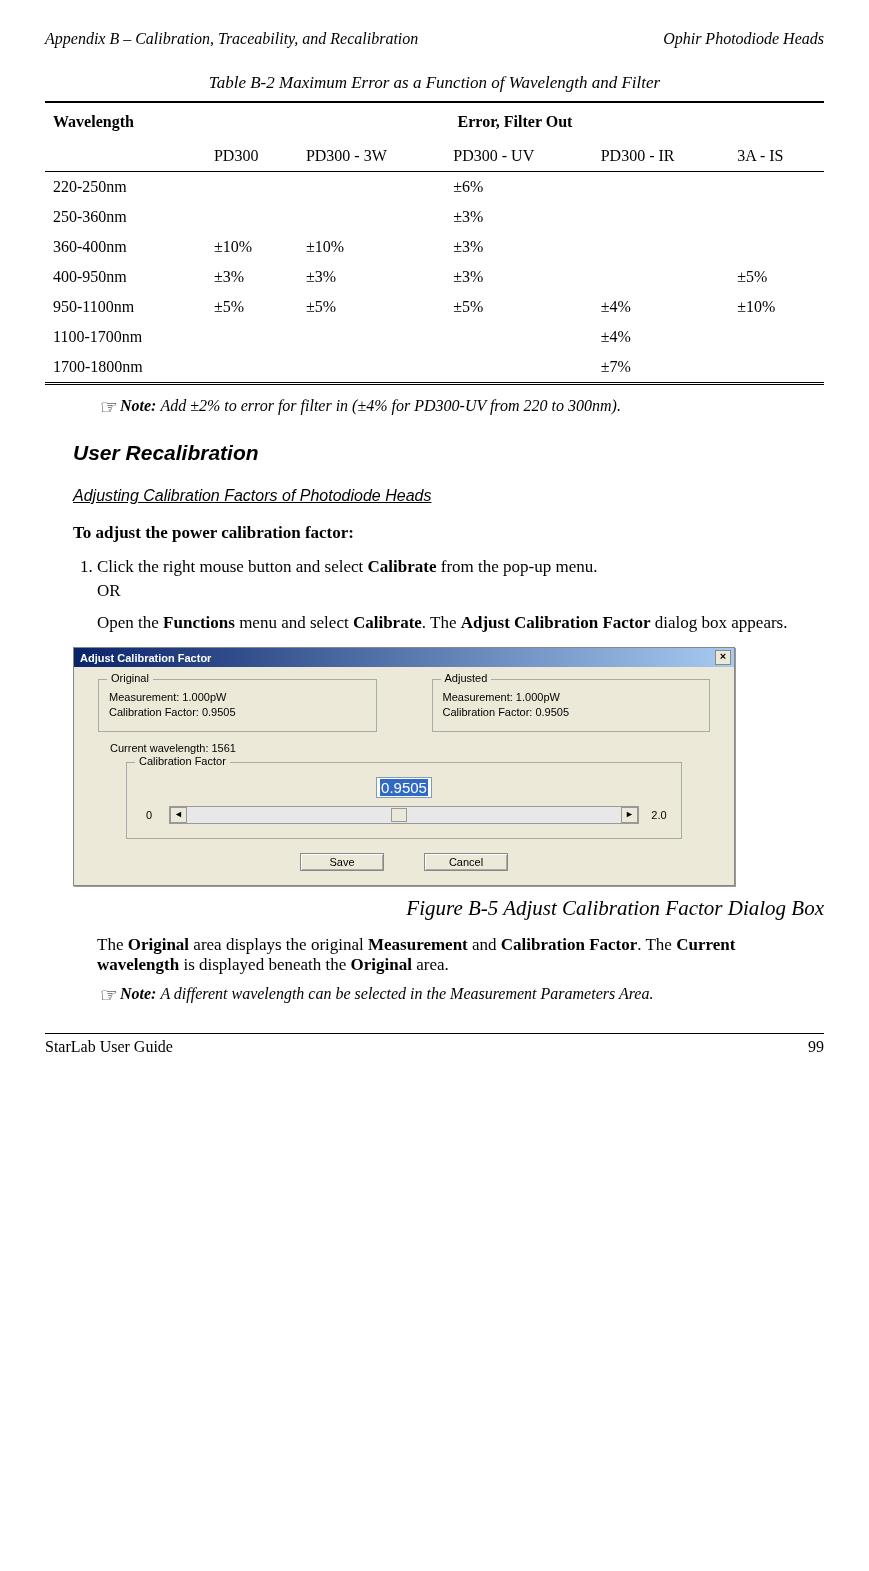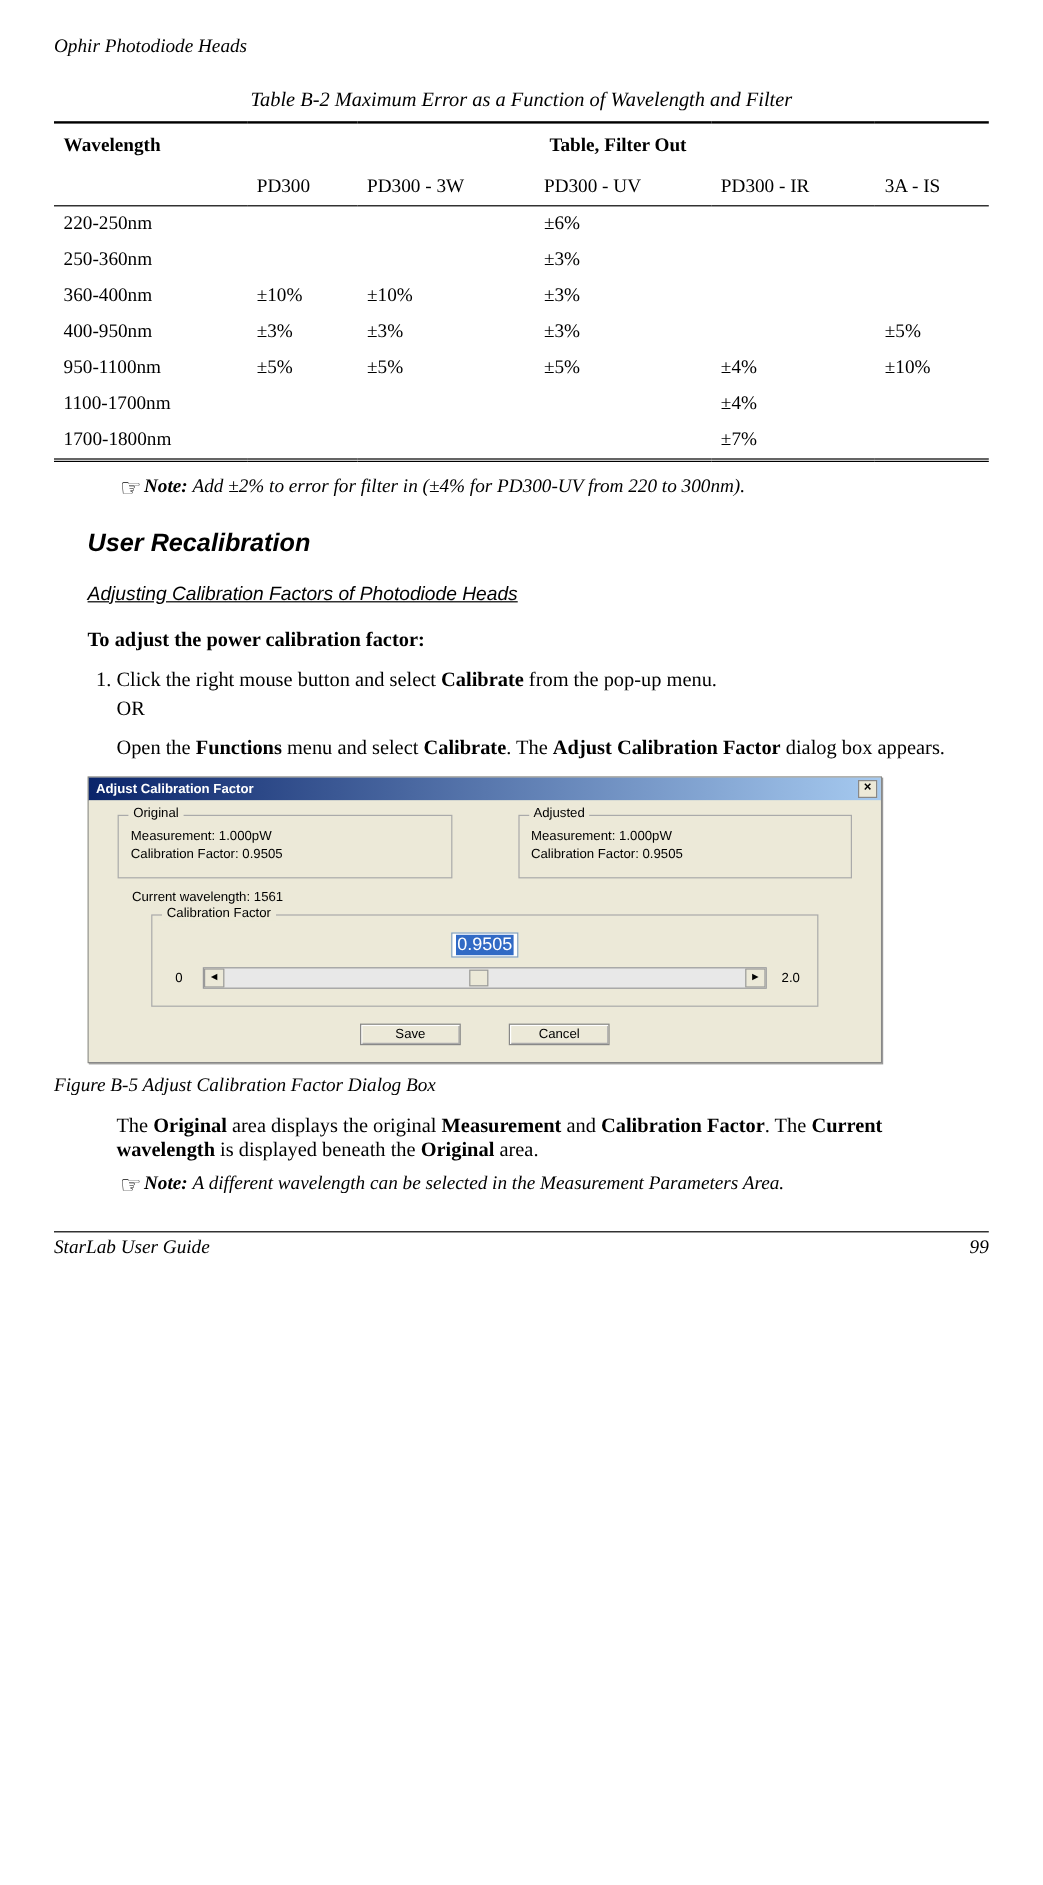--- a/index.html
+++ b/index.html
@@ -247,56 +247,56 @@
     .btn-row .btn {
       width: 82px;
       padding: 2px 0;
       text-align: center;
       border: 1px solid #888;
       background: #ece9d8;
       font-size: 11px;
       box-shadow: 1px 1px 0 #fff inset, -1px -1px 0 #aaa inset;
     }
     .figure-caption {
-      text-align: left;
-      font-style: italic;
-      font-size: 16px;
+      text-align: right;
+      font-style: italic;
+      font-size: 21px;
       margin: 10px 0 14px 0;
     }
     .para {
       margin: 8px 0 8px 52px;
       font-size: 17px;
       padding-right: 10px;
     }
     .footer-line {
       border-top: 1px solid #000;
       margin-top: 28px;
       padding-top: 4px;
       display: flex;
       justify-content: space-between;
-      font-style: italic;
       font-size: 16px;
     }
   </style>
 </head>
 <body>
 
 <div class="page">
 
   <div class="header-row">
+    <span>Appendix B – Calibration, Traceability, and Recalibration</span>
     <span>Ophir Photodiode Heads</span>
   </div>
 
   <div class="table-title">Table B-2 Maximum Error as a Function of Wavelength and Filter</div>
 
   <table class="error-table">
     <tbody>
         <tr class="hdr-row topline">
       <th>Wavelength</th>
-      <th colspan="5" style="text-align:center">Table, Filter Out</th>
+      <th colspan="5" style="text-align:center">Error, Filter Out</th>
     </tr>
     <tr>
       <th></th>
       <th>PD300</th>
       <th>PD300 - 3W</th>
       <th>PD300 - UV</th>
       <th>PD300 - IR</th>
       <th>3A - IS</th>
     </tr>
     <tr class="thinline">

